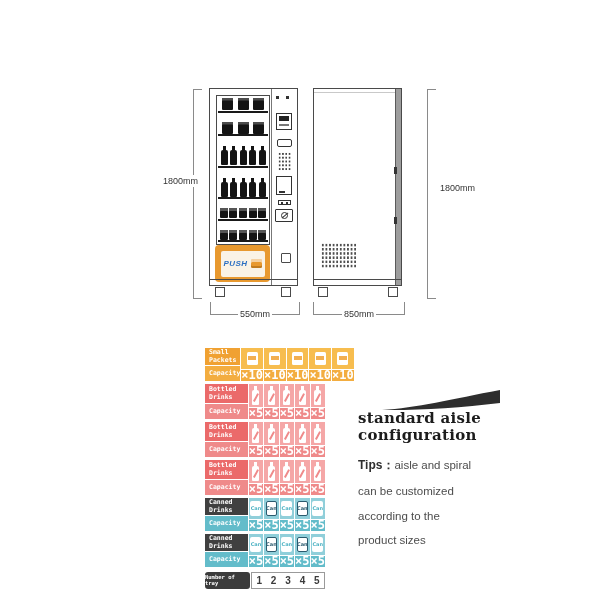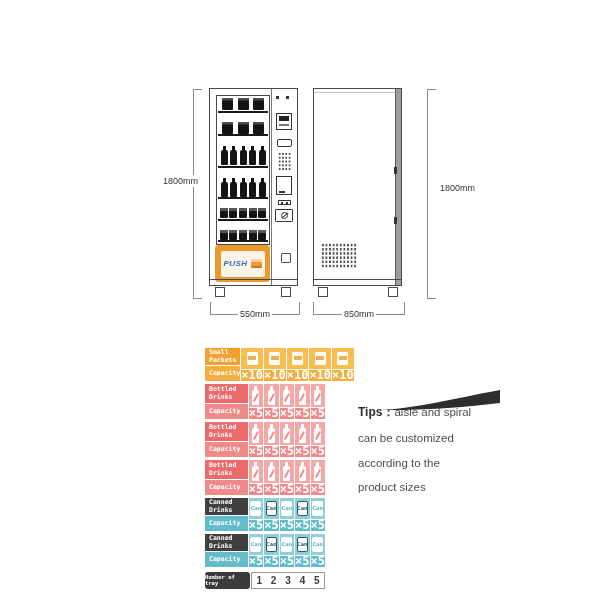--- a/index.html
+++ b/index.html
@@ -473,20 +473,22 @@
           <div class="tray-num">4</div>
           <div class="tray-num">5</div>
         </div>
     </div>
   </div>
 
   <div class="aside">
     <svg class="swoosh" width="120" height="22" viewBox="0 0 120 22">
       <path d="M0,20 C34,18 70,9 118,0 L118,13 C78,18 36,20.5 0,20 Z" fill="#2e2e2e"></path>
     </svg>
+    <h2>standard aisle
+configuration</h2>
     <div class="tips">
       <b>Tips：</b><span>aisle and spiral
 can be customized
 according to the
 product sizes</span>
     </div>
   </div>
 
 </div>
 

